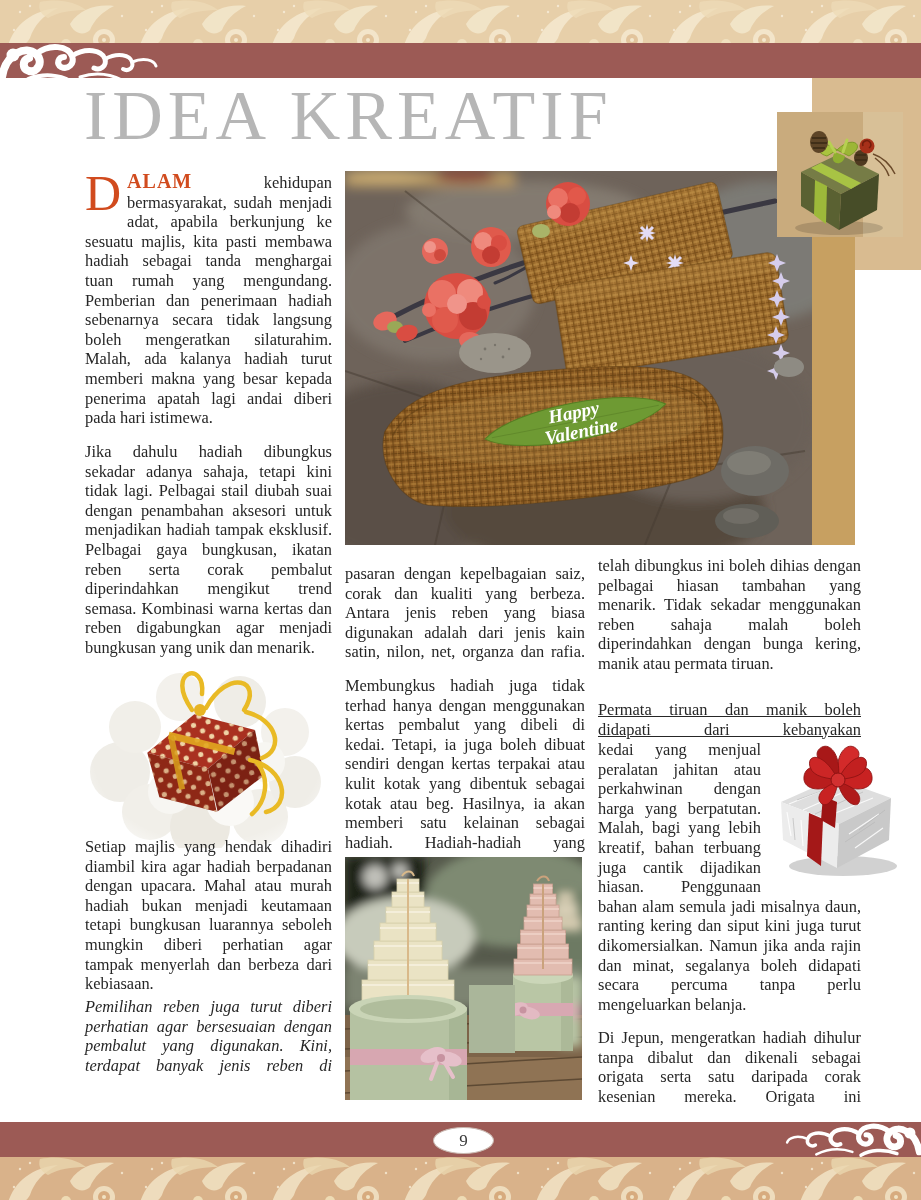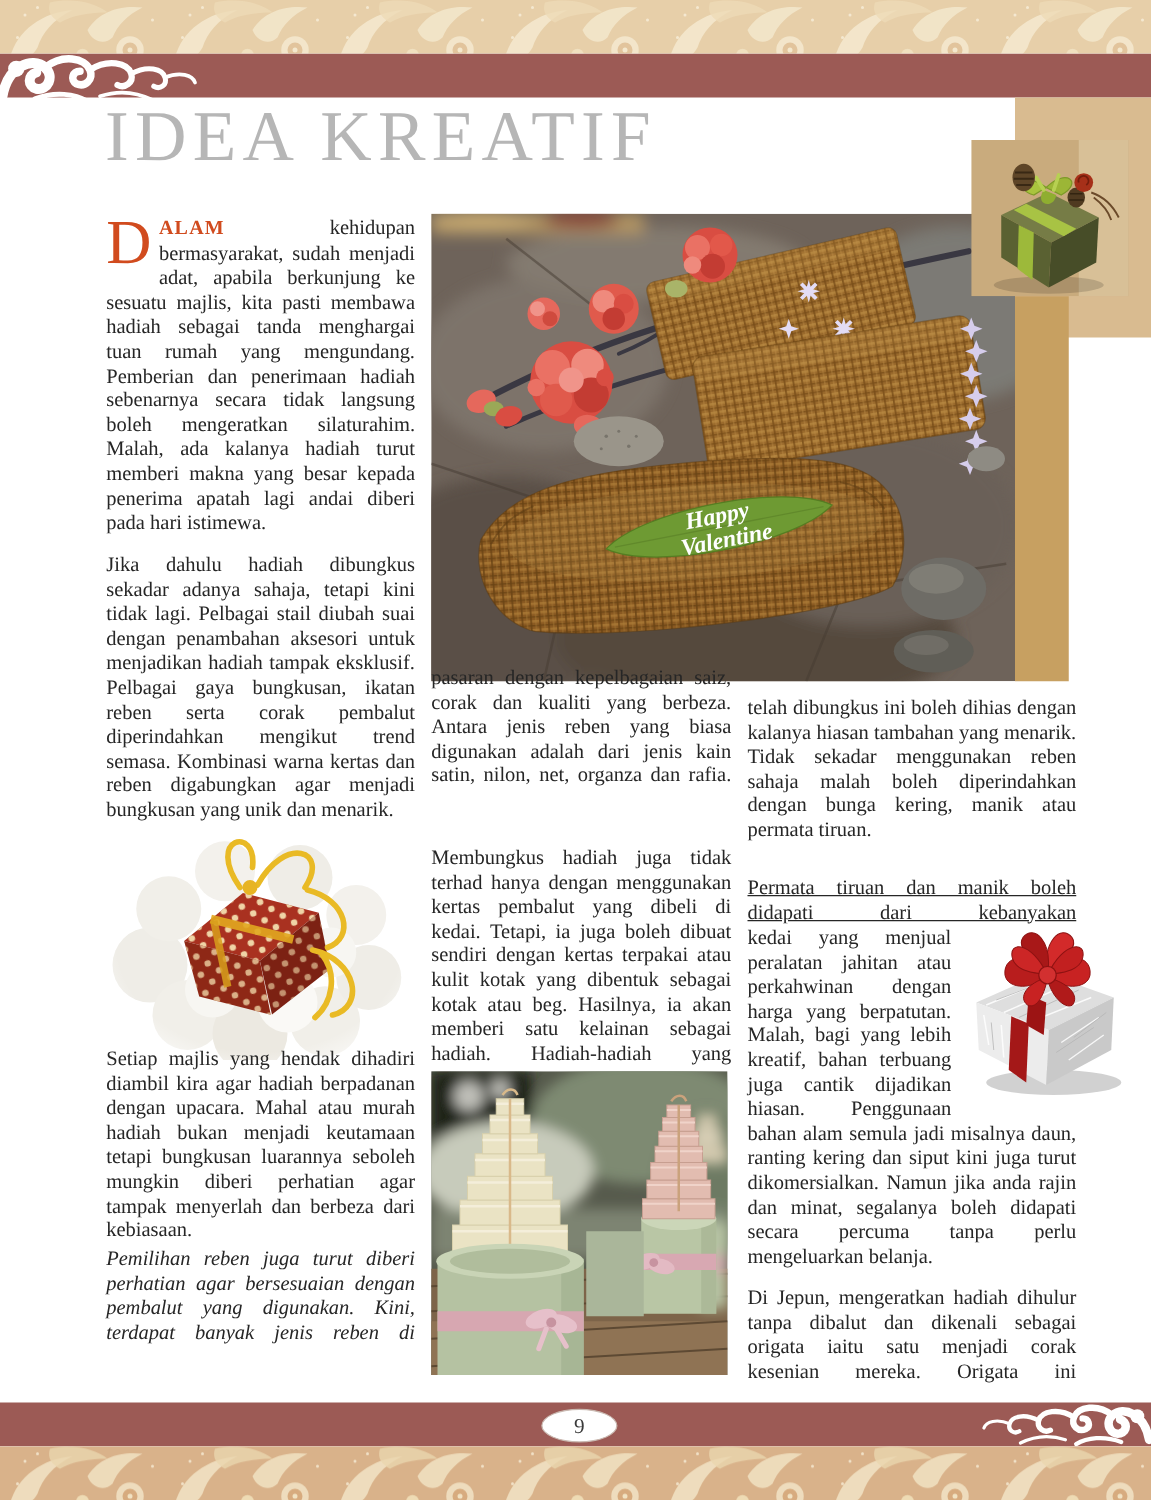--- a/index.html
+++ b/index.html
@@ -22,39 +22,39 @@
   }
   .abs{position:absolute;}
   
   .band-pattern{left:0;width:921px;display:block;}
   .band-maroon{left:0;width:921px;background:var(--maroon);}
   .band-maroon.top{top:43px;height:35px;}
   .band-maroon.bottom{top:1122px;height:35px;}
   .flourish{pointer-events:none;}
   
   .page-title{
-    left:84px;top:81px;font-size:57px;line-height:1;letter-spacing:5px;
+    left:84px;top:81px;font-size:70px;line-height:1;letter-spacing:5px;
     color:var(--title-gray);white-space:nowrap;font-weight:400;
   }
   
   .tan-block{left:812px;top:78px;width:109px;height:192px;background:var(--tan-block);}
   .tan-strip{left:812px;top:237px;width:43px;height:308px;background:var(--tan-strip);}
   
   .col p{font-size:16.4px;line-height:19.6px;text-align:justify;}
   .para{position:absolute;}
   .c1{left:85px;width:247px;}
   .c2{left:345px;width:240px;}
   .c3{left:598px;width:263px;}
   .cont{text-align-last:justify;}
   .it{}
   .dropcap{
     float:left;font-size:50px;line-height:40px;color:var(--accent);
     margin:1px 6px 0 0;font-weight:400;
   }
-  .leadword{color:var(--accent);font-weight:bold;font-size:16px;letter-spacing:1px;}
+  .leadword{color:var(--accent);font-weight:bold;font-size:20px;letter-spacing:1px;}
   .wrap-spacer{float:right;width:100px;height:142px;}
   
   .photo{display:block;}
   
   .page-badge{
     left:433px;top:1127px;width:61px;height:27px;background:#fff;border:1px solid #c9b8b0;
     border-radius:50%;display:flex;align-items:center;justify-content:center;
   }
   .page-badge span{font-size:17px;color:#3a3a3a;}
 </style>
@@ -471,31 +471,31 @@
 
 <div class="col">
   <p class="para c1" style="top:172px;"><span class="dropcap">D</span><span class="leadword">ALAM</span><span> kehidupan bermasyarakat, sudah menjadi adat, apabila berkunjung ke sesuatu majlis, kita pasti membawa hadiah sebagai tanda menghargai tuan rumah yang mengundang. Pemberian dan penerimaan hadiah sebenarnya secara tidak langsung boleh mengeratkan silaturahim. Malah, ada kalanya hadiah turut memberi makna yang besar kepada penerima apatah lagi andai diberi pada hari istimewa.</span></p>
 
   <p class="para c1" style="top:442px;"><span>Jika dahulu hadiah dibungkus sekadar adanya sahaja, tetapi kini tidak lagi. Pelbagai stail diubah suai dengan penambahan aksesori untuk menjadikan hadiah tampak eksklusif. Pelbagai gaya bungkusan, ikatan reben serta corak pembalut diperindahkan mengikut </span><span class="it">trend</span><span> semasa. Kombinasi warna kertas dan reben digabungkan agar menjadi bungkusan yang unik dan menarik.</span></p>
 
   <p class="para c1" style="top:837px;">Setiap majlis yang hendak dihadiri diambil kira agar hadiah berpadanan dengan upacara. Mahal atau murah hadiah bukan menjadi keutamaan tetapi bungkusan luarannya seboleh mungkin diberi perhatian agar tampak menyerlah dan berbeza dari kebiasaan.</p>
 
   <p class="para c1 cont" style="top:997px;font-style:italic;">Pemilihan reben juga turut diberi perhatian agar bersesuaian dengan pembalut yang digunakan. Kini, terdapat banyak jenis reben di</p>
 
-  <p class="para c2 cont" style="top:532px;">pasaran dengan kepelbagaian saiz, corak dan kualiti yang berbeza. Antara jenis reben yang biasa digunakan adalah dari jenis kain satin, nilon, net, organza dan rafia.</p>
+  <p class="para c2 cont" style="top:564px;">pasaran dengan kepelbagaian saiz, corak dan kualiti yang berbeza. Antara jenis reben yang biasa digunakan adalah dari jenis kain satin, nilon, net, organza dan rafia.</p>
 
   <p class="para c2 cont" style="top:676px;">Membungkus hadiah juga tidak terhad hanya dengan menggunakan kertas pembalut yang dibeli di kedai. Tetapi, ia juga boleh dibuat sendiri dengan kertas terpakai atau kulit kotak yang dibentuk sebagai kotak atau beg. Hasilnya, ia akan memberi satu kelainan sebagai hadiah. Hadiah-hadiah yang</p>
 
-  <p class="para c3" style="top:556px;">telah dibungkus ini boleh dihias dengan kalanya hiasan tambahan yang menarik. Tidak sekadar menggunakan reben sahaja malah boleh diperindahkan dengan bunga kering, manik atau permata tiruan.</p>
+  <p class="para c3" style="top:556px;">telah dibungkus ini boleh dihias dengan pelbagai hiasan tambahan yang menarik. Tidak sekadar menggunakan reben sahaja malah boleh diperindahkan dengan bunga kering, manik atau permata tiruan.</p>
 
   <p class="para c3 cont" style="top:700px;text-decoration:underline;">Permata tiruan dan manik boleh didapati dari kebanyakan</p>
 
   <p class="para c3" style="top:740px;"><span class="wrap-spacer"></span><span>kedai yang menjual peralatan jahitan atau perkahwinan dengan harga yang berpatutan. Malah, bagi yang lebih kreatif, bahan terbuang juga cantik dijadikan hiasan. Penggunaan bahan alam semula jadi misalnya daun, ranting kering dan siput kini juga turut dikomersialkan. Namun jika anda rajin dan minat, segalanya boleh didapati secara percuma tanpa perlu mengeluarkan belanja.</span></p>
 
-  <p class="para c3 cont" style="top:1028px;"><span>Di Jepun, mengeratkan hadiah dihulur tanpa dibalut dan dikenali sebagai </span><span class="it">origata</span><span> iaitu satu menjadi corak kesenian mereka. </span><span class="it">Origata</span><span> ini</span></p>
+  <p class="para c3 cont" style="top:1028px;"><span>Di Jepun, mengeratkan hadiah dihulur tanpa dibalut dan dikenali sebagai </span><span class="it">origata</span><span> serta satu daripada corak kesenian mereka. </span><span class="it">Origata</span><span> ini</span></p>
 </div>
 
 <div class="abs band-maroon bottom"></div>
 <div class="abs page-badge">
   <span>9</span>
 </div>
 <svg class="abs flourish" style="left:782px;top:1118px;transform:scaleX(-1);" width="139" height="42" viewBox="0 0 162 42">
   <g stroke="#ffffff" fill="none" stroke-linecap="round">
     <path d="M2 36 C 6 12, 26 4, 36 13 C 44 20, 38 32, 29 30 C 22 28, 22 19, 29 17" stroke-width="8"></path>
     <circle cx="13" cy="14" r="6.5" fill="#ffffff" stroke="none"></circle>

